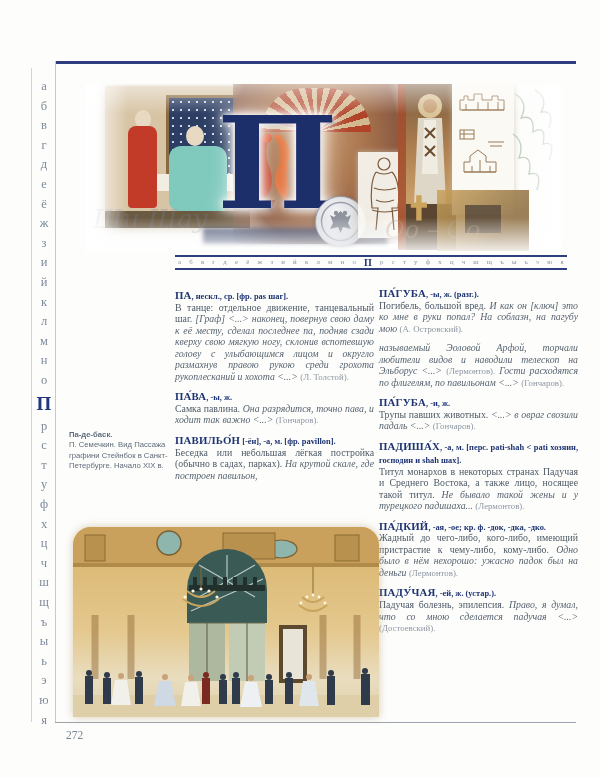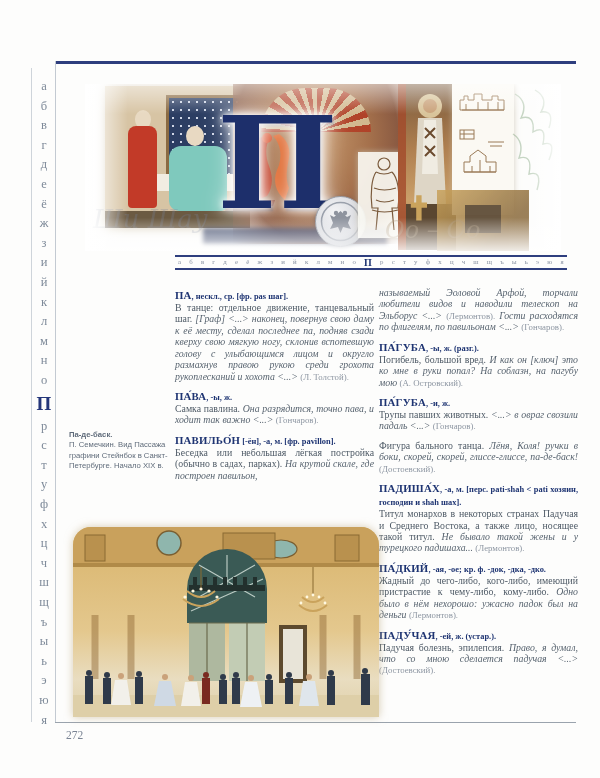--- a/index.html
+++ b/index.html
@@ -285,32 +285,31 @@
         <div class="headline"><span class="hw">ПА́ВА</span><span class="gram">, -ы, ж.</span></div>
         <div class="ebody"><span class="r-plain">Самка павлина. </span><span class="r-quote">Она разрядится, точно пава, и ходит так важно &lt;...&gt; </span><span class="r-source">(Гончаров).</span></div>
       </div>
       <div class="entry">
         <div class="headline"><span class="hw">ПАВИЛЬО́Н</span><span class="gram"> [-ён], -а, м. [фр. pavillon].</span></div>
         <div class="ebody"><span class="r-plain">Беседка или небольшая лёгкая постройка (обычно в садах, парках). </span><span class="r-quote">На крутой скале, где построен павильон,</span></div>
       </div>
     </div>
   <div class="col" id="col-right">
       <div class="entry">
-        <div class="ebody"><span class="r-quote">называемый Эоловой Арфой, торчали любители видов и наводили телескоп на Эльборус &lt;...&gt; </span><span class="r-source">(Лермонтов). </span><span class="r-quote">Гости расходятся по флигелям, по павильонам &lt;...&gt; </span><span class="r-source">(Гончаров).</span></div>
-      </div>
-      <div class="entry">
         <div class="headline"><span class="hw">ПА́ГУБА</span><span class="gram">, -ы, ж. (разг.).</span></div>
         <div class="ebody"><span class="r-plain">Погибель, большой вред. </span><span class="r-quote">И как он [ключ] это ко мне в руки попал? На соблазн, на пагубу мою </span><span class="r-source">(А. Островский).</span></div>
       </div>
       <div class="entry">
+        <div class="ebody"><span class="r-quote">называемый Эоловой Арфой, торчали любители видов и наводили телескоп на Эльборус &lt;...&gt; </span><span class="r-source">(Лермонтов). </span><span class="r-quote">Гости расходятся по флигелям, по павильонам &lt;...&gt; </span><span class="r-source">(Гончаров).</span></div>
+      </div>
+      <div class="entry">
         <div class="headline"><span class="hw">ПА́ГУБА</span><span class="gram">, -и, ж.</span></div>
         <div class="ebody"><span class="r-plain">Трупы павших животных. </span><span class="r-quote">&lt;...&gt; в овраг свозили падаль &lt;...&gt; </span><span class="r-source">(Гончаров).</span></div>
       </div>
       <div class="entry">
-        <div class="ebody"><span class="r-plain">Фигура бального танца. </span><span class="r-quote">Лёня, Коля! ручки в боки, скорей, скорей, глиссе-глиссе, па-де-баск! </span><span class="r-source">(Достоевский).</span></div>
       </div>
       <div class="entry">
         <div class="headline"><span class="hw">ПАДИША́Х</span><span class="gram">, -а, м. [перс. pati-shah &lt; pati хозяин, господин и shah шах].</span></div>
         <div class="ebody"><span class="r-plain">Титул монархов в некоторых странах Падучая и Среднего Востока, а также лицо, носящее такой титул. </span><span class="r-quote">Не бывало такой жены и у турецкого падишаха... </span><span class="r-source">(Лермонтов).</span></div>
       </div>
       <div class="entry">
         <div class="headline"><span class="hw">ПА́ДКИЙ</span><span class="gram">, -ая, -ое; кр. ф. -док, -дка, -дко.</span></div>
         <div class="ebody"><span class="r-plain">Жадный до чего-либо, кого-либо, имеющий пристрастие к чему-либо, кому-либо. </span><span class="r-quote">Одно было в нём нехорошо: ужасно падок был на деньги </span><span class="r-source">(Лермонтов).</span></div>
       </div>
       <div class="entry">

